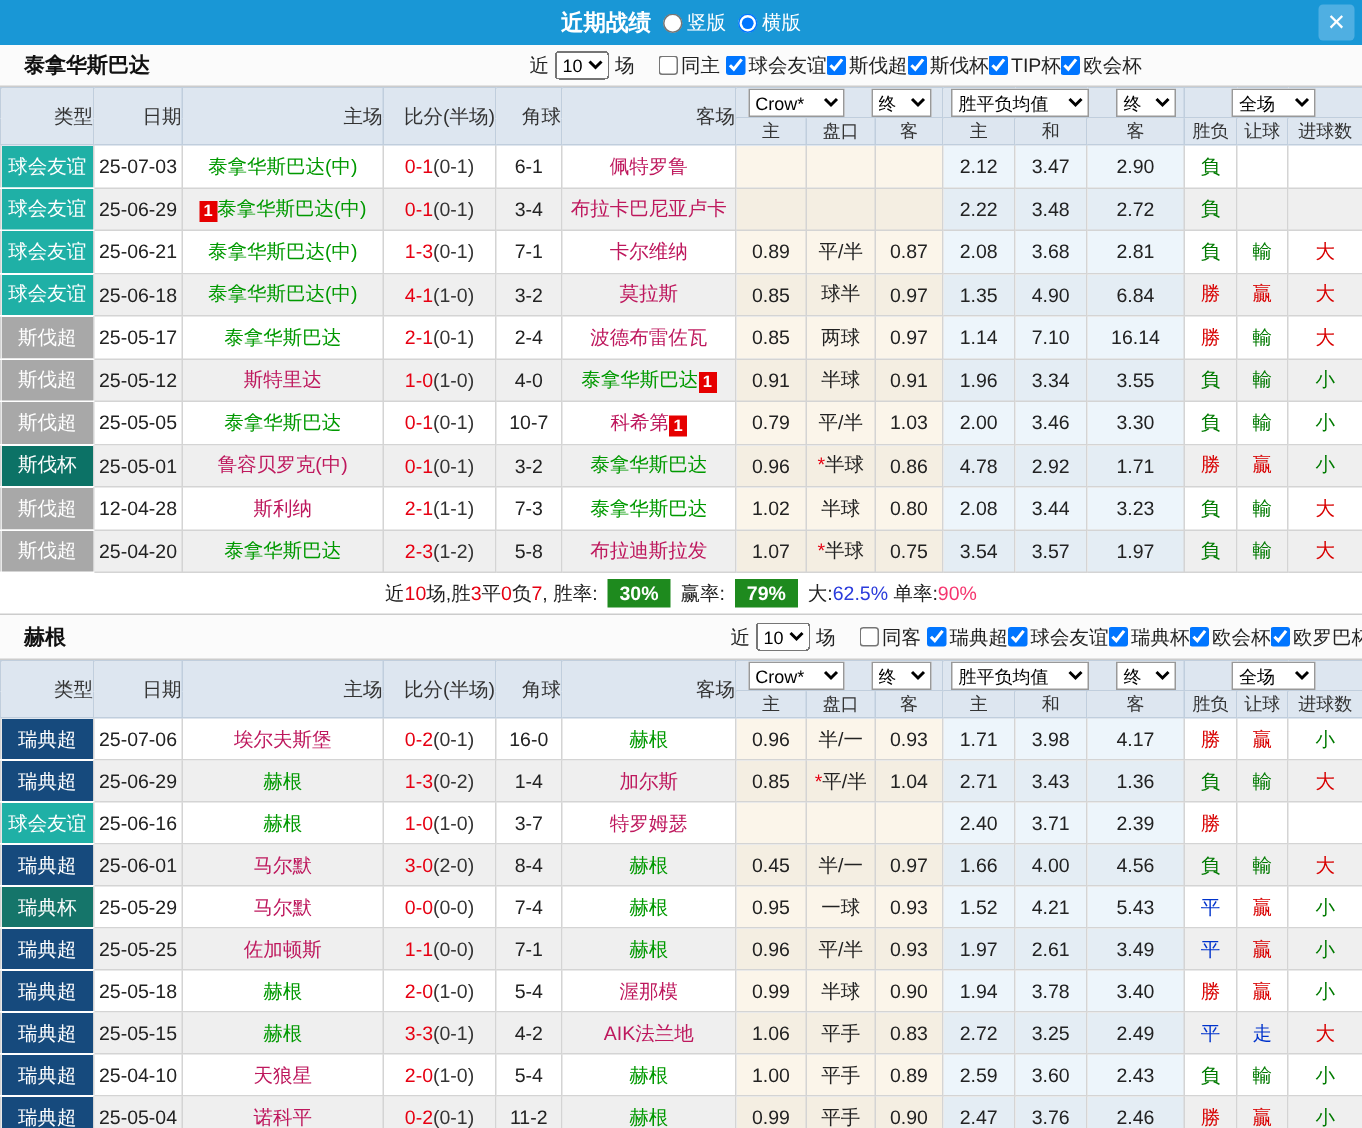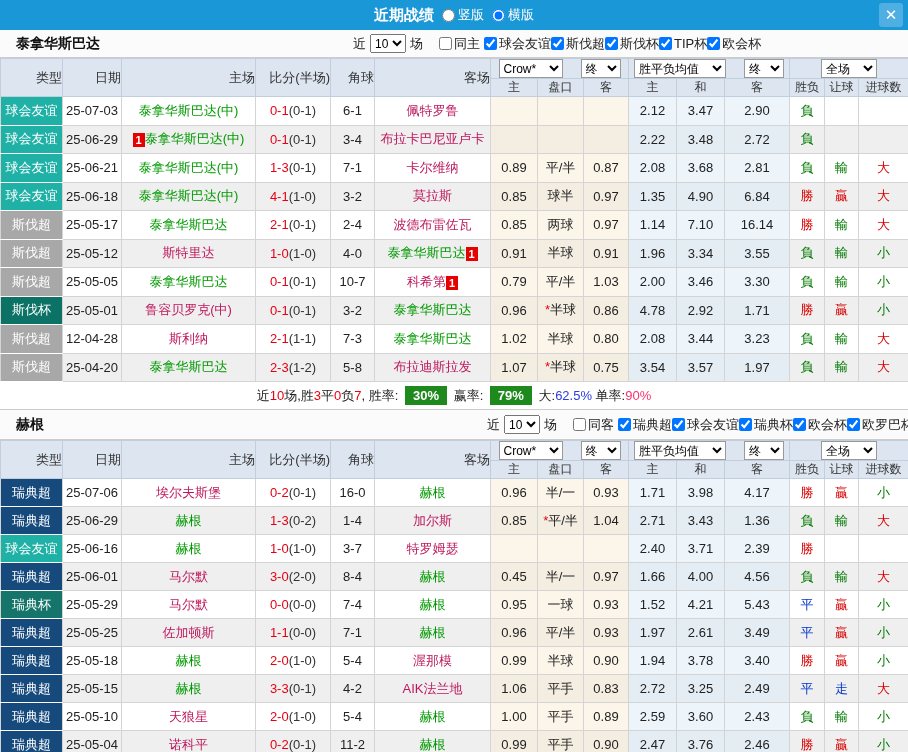--- a/index.html
+++ b/index.html
@@ -560,21 +560,21 @@
           <td class="odds-td">0.83</td>
           <td class="mean-td">2.72</td>
           <td class="mean-td">3.25</td>
           <td class="mean-td">2.49</td>
           <td class="res-td" style="color: rgb(0, 51, 204);">平</td>
           <td class="res-td" style="color: rgb(0, 51, 204);">走</td>
           <td class="res-td" style="color: rgb(216, 0, 0);">大</td>
         </tr>
         <tr class="odd">
           <td class="type-td" style="background: rgb(22, 74, 125);">瑞典超</td>
-          <td>25-05-10</td>
+          <td>25-04-10</td>
           <td><span class="team-dark">天狼星</span></td>
           <td><span class="score-main">2-0</span><span class="score-half">(1-0)</span></td>
           <td>5-4</td>
           <td><span class="team-green">赫根</span></td>
           <td class="odds-td">1.00</td>
           <td class="odds-td">平手</td>
           <td class="odds-td">0.89</td>
           <td class="mean-td">2.59</td>
           <td class="mean-td">3.60</td>
           <td class="mean-td">2.43</td>

